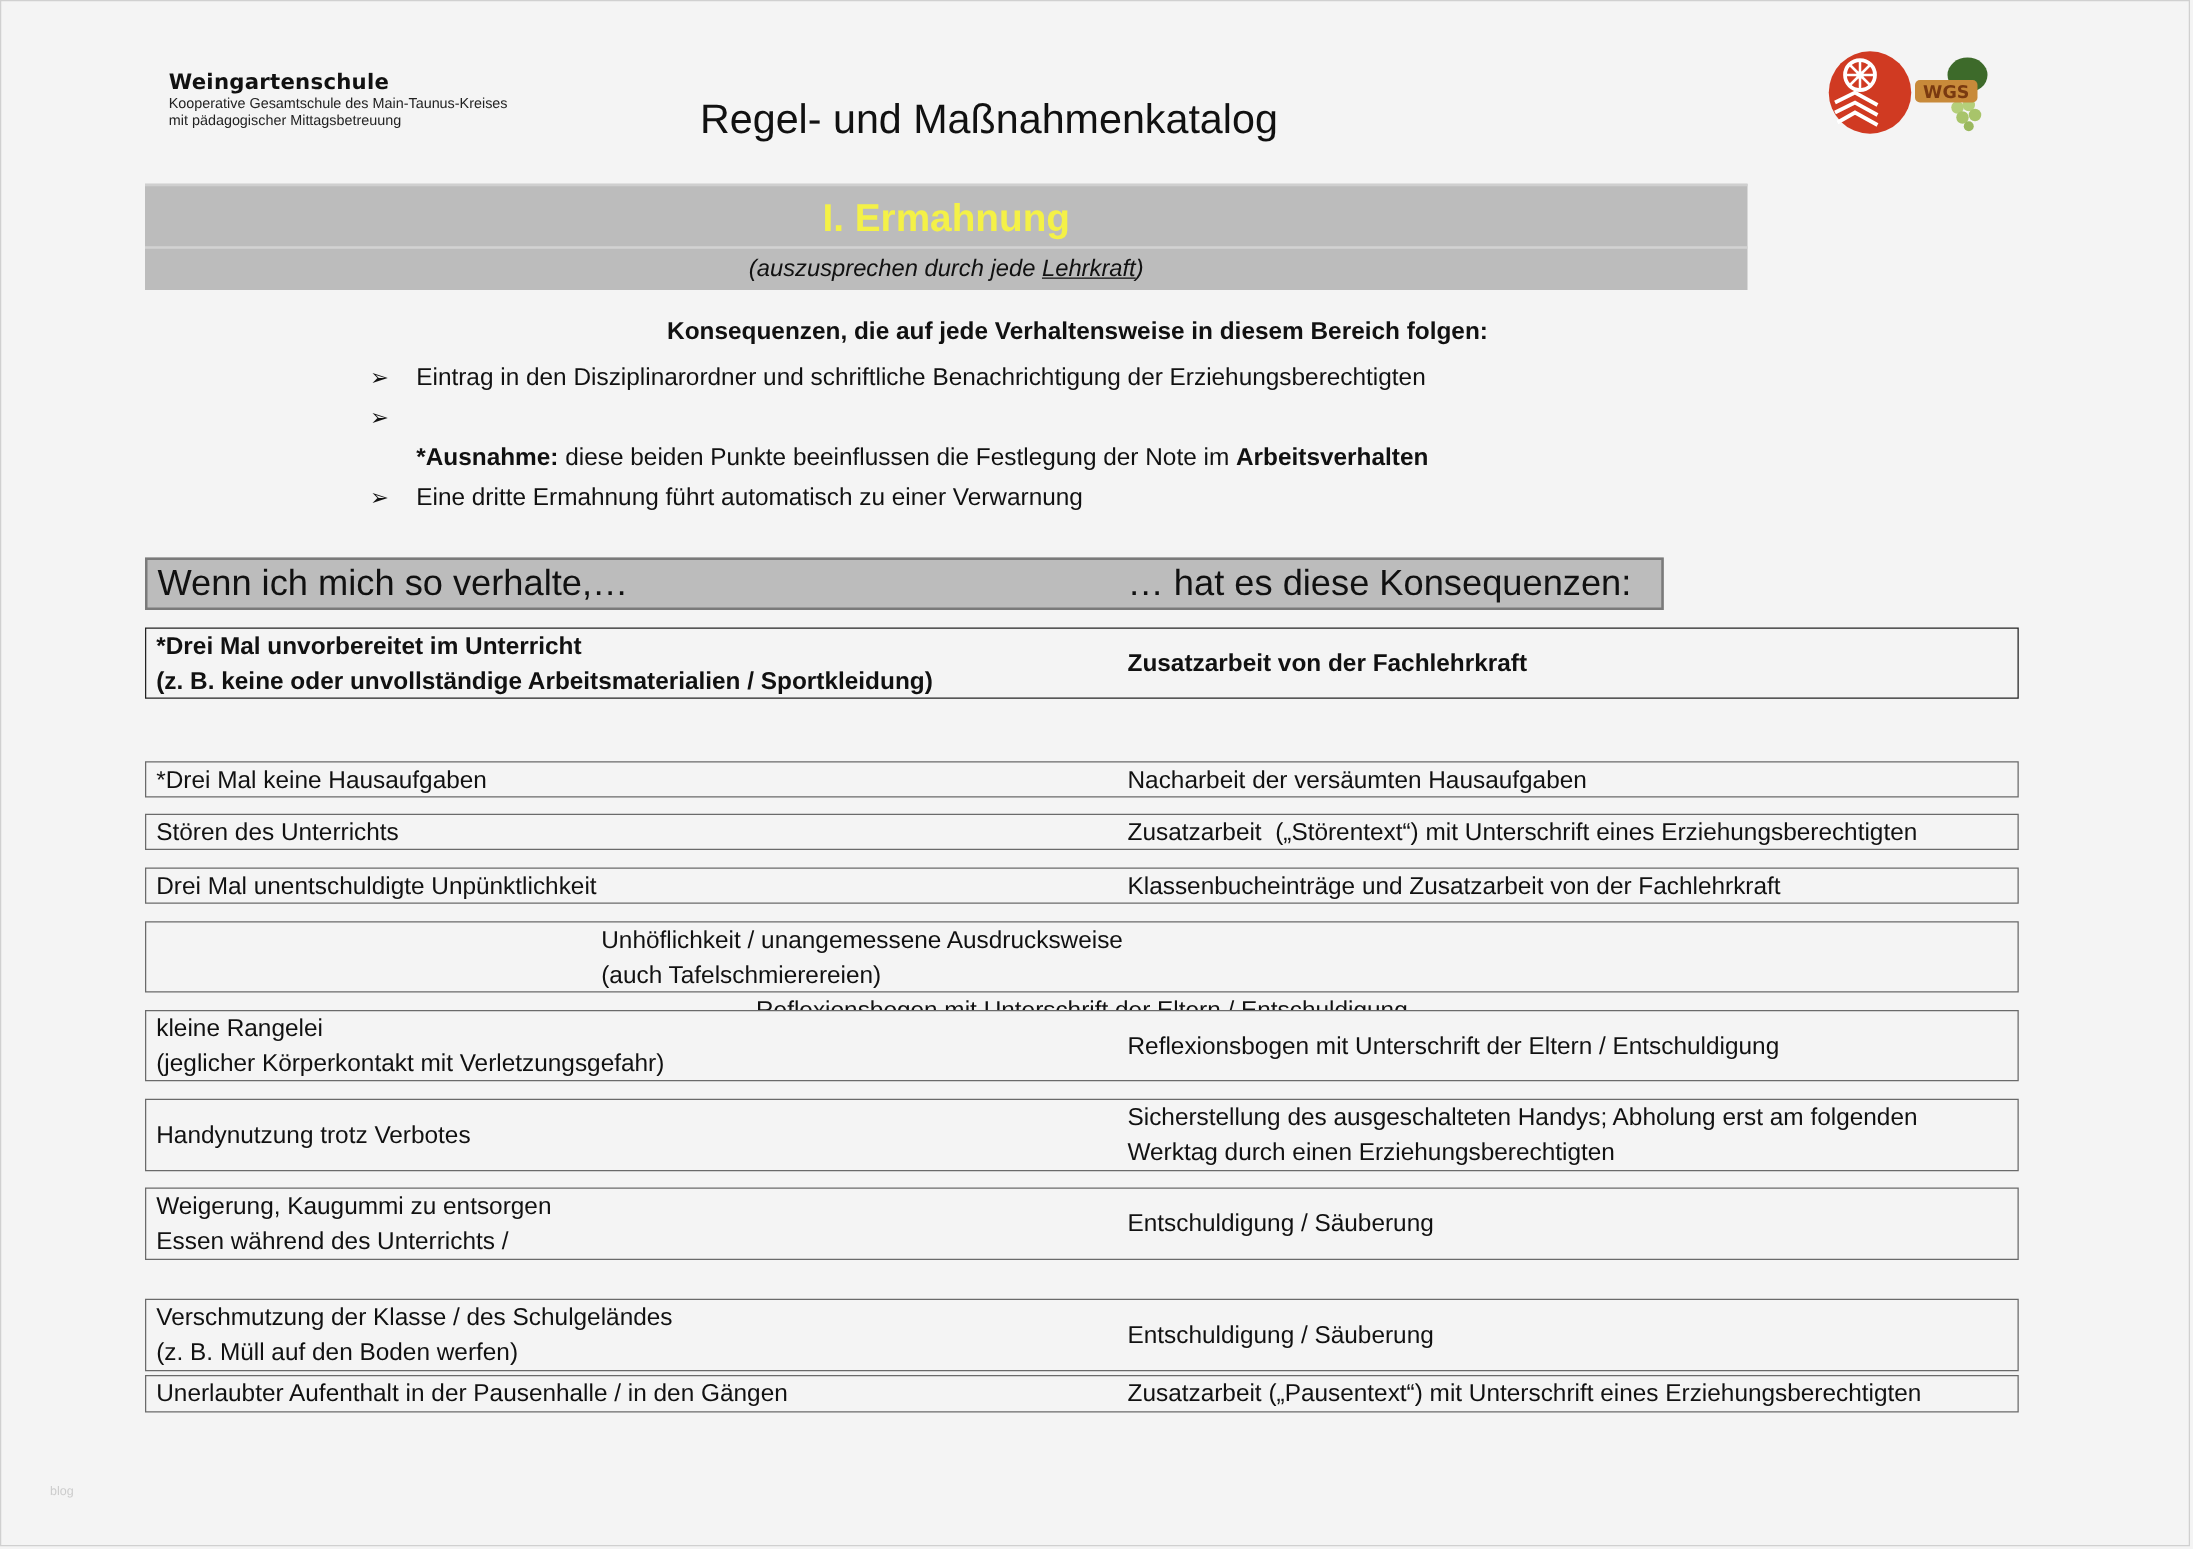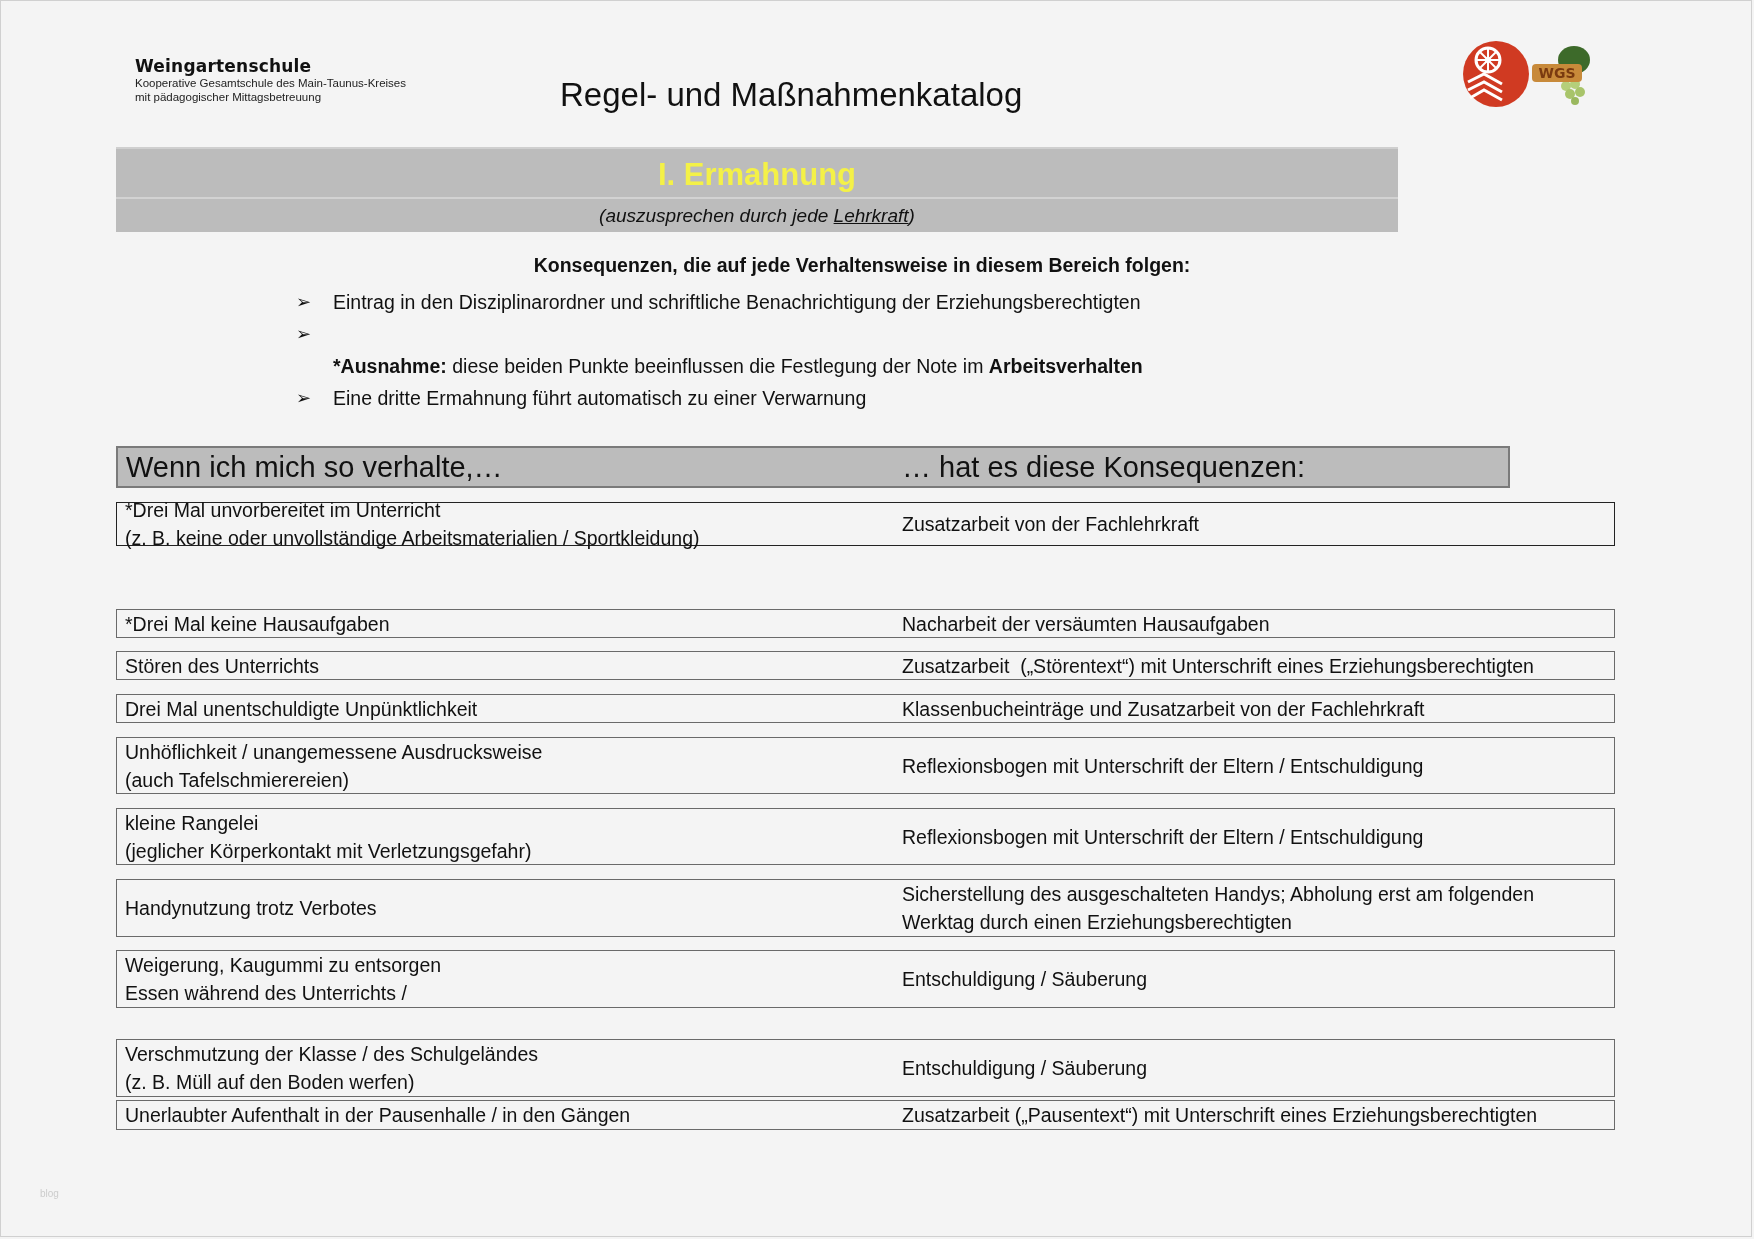--- a/index.html
+++ b/index.html
@@ -56,21 +56,21 @@
   .bullets { position: absolute; left: 296px; top: 286px; }
   .bullet-line {
     height: 32px; line-height: 32px; font-size: 19.5px; color: #111;
     display: flex; align-items: center; white-space: nowrap;
   }
   .bullet-icon { width: 37px; font-size: 18px; color: #111; }
   .bullet-spacer { width: 37px; }
   .b { font-weight: bold; }
 
   .table-header {
-    position: absolute; left: 116px; top: 446px; width: 1394px; height: 42px;
+    position: absolute; left: 116px; top: 446px; width: 1215px; height: 42px;
     background: #bcbcbc; border: 2px solid #7a7a7a; box-sizing: border-box;
     display: flex; align-items: center;
   }
   .th { font-size: 29px; color: #111; line-height: 38px; }
   .th-left { width: 784px; padding-left: 8px; box-sizing: border-box; }
   .th-right { padding-left: 0; }
 
   .row {
     position: absolute; left: 116px; width: 1499px;
     border: 1.5px solid #222; box-sizing: border-box;
@@ -151,21 +151,21 @@
     <span class="bullet-icon">➢</span>
     <span>Eine dritte Ermahnung führt automatisch zu einer Verwarnung</span>
   </div>
 </div>
 
 <div class="table-header">
   <div class="th th-left">Wenn ich mich so verhalte,…</div>
   <div class="th th-right">… hat es diese Konsequenzen:</div>
 </div>
 
-<div class="row" style="top:502px;height:44px;">
+<div class="row" style="top:502px;height:57px;font-weight:bold;">
   <div class="cell cell-left">
     <div>*Drei Mal unvorbereitet im Unterricht</div>
     <div>(z. B. keine oder unvollständige Arbeitsmaterialien / Sportkleidung)</div>
   </div>
   <div class="cell cell-right">Zusatzarbeit von der Fachlehrkraft</div>
 </div>
 
 <div class="row light" style="top:572px;height:29px;">
   <div class="cell cell-left">*Drei Mal keine Hausaufgaben</div>
   <div class="cell cell-right">Nacharbeit der versäumten Hausaufgaben</div>
@@ -174,21 +174,21 @@
 <div class="row light" style="top:614px;height:29px;">
   <div class="cell cell-left">Stören des Unterrichts</div>
   <div class="cell cell-right" style="white-space:pre">Zusatzarbeit  („Störentext“) mit Unterschrift eines Erziehungsberechtigten</div>
 </div>
 
 <div class="row light" style="top:657px;height:29px;">
   <div class="cell cell-left">Drei Mal unentschuldigte Unpünktlichkeit</div>
   <div class="cell cell-right">Klassenbucheinträge und Zusatzarbeit von der Fachlehrkraft</div>
 </div>
 
-<div class="row light" style="top:700px;height:57px;">
+<div class="row light" style="top:700px;height:57px;flex-direction:column;">
   <div class="cell cell-left">
     <div>Unhöflichkeit / unangemessene Ausdrucksweise</div>
     <div>(auch Tafelschmierereien)</div>
   </div>
   <div class="cell cell-right">Reflexionsbogen mit Unterschrift der Eltern / Entschuldigung</div>
 </div>
 
 <div class="row light" style="top:771px;height:57px;">
   <div class="cell cell-left">
     <div>kleine Rangelei</div>

